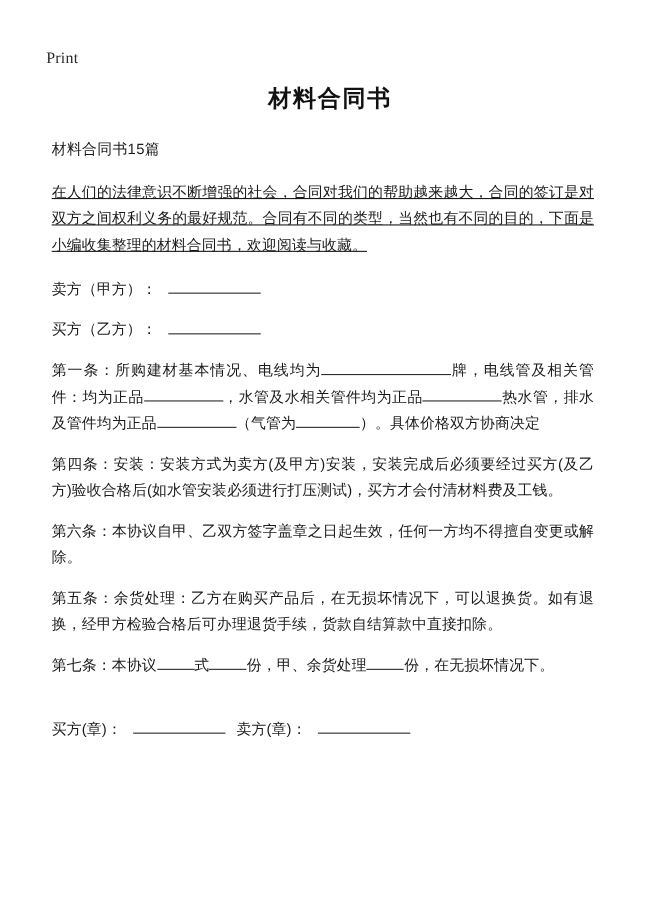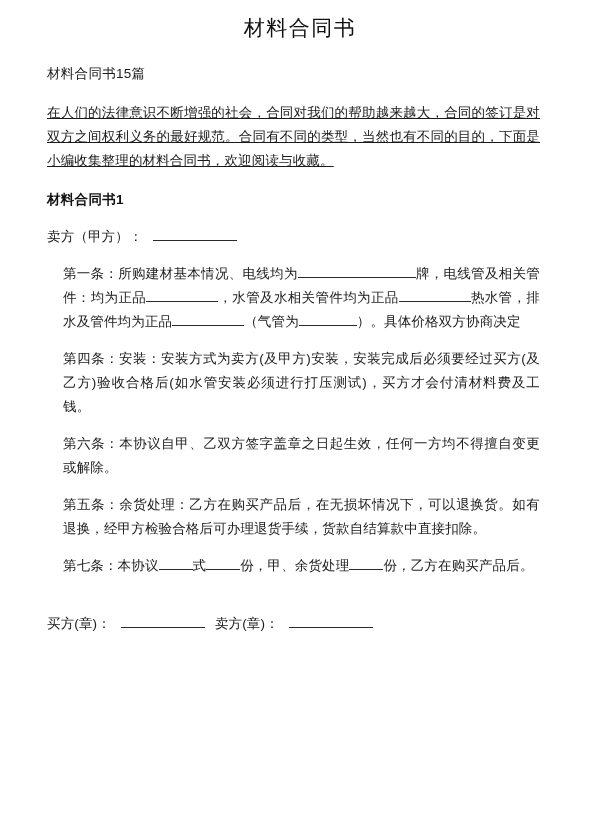--- a/index.html
+++ b/index.html
@@ -31,21 +31,21 @@
     font-family: "Liberation Serif", "DejaVu Serif", serif;
     font-size: 14.5px;
     color: #2b2b2b;
     letter-spacing: 0.2px;
     display: inline-block;
     cursor: pointer;
   }
   .doc-title {
     text-align: center;
     font-size: 21px;
-    font-weight: normal;
+    font-weight: bold;
     letter-spacing: 1.5px;
     color: #111111;
     margin: 14px 0 0 0;
     padding: 0;
     line-height: 1.3;
   }
   .content {
     padding: 0 60px 0 47px;
     margin-top: 22px;
   }
@@ -70,21 +70,21 @@
     font-weight: bold;
     color: #111111;
     margin: 0 0 14px 0;
     line-height: 1.6;
     letter-spacing: 0.3px;
   }
   .para {
     font-size: 13.5px;
     line-height: 1.78;
     color: #1a1a1a;
-    margin: 0 0 13px 16px;
+    margin: 0 0 13px 0;
     text-align: justify;
     letter-spacing: 0.15px;
   }
   .field-line {
     font-size: 13.5px;
     line-height: 1.78;
     color: #1a1a1a;
     margin: 0 0 13px 0;
     letter-spacing: 0.15px;
   }
@@ -109,50 +109,55 @@
   .b-md { width: 72px; }
   .b-lg { width: 84px; }
   .b-xxl { width: 118px; }
   .gap-sm { display: inline-block; width: 10px; }
 </style>
 </head>
 <body>
 
 <div class="page">
 
+  <div class="print-bar">
+    <span class="print-link">Print</span>
+  </div>
 
   <h1 class="doc-title">材料合同书</h1>
 
   <div class="content">
 
     <p class="subtitle">材料合同书15篇</p>
 
     <p class="intro">在人们的法律意识不断增强的社会，合同对我们的帮助越来越大，合同的签订是对双方之间权利义务的最好规范。合同有不同的类型，当然也有不同的目的，下面是小编收集整理的材料合同书，欢迎阅读与收藏。</p>
 
-    <p class="section-heading">材料合同书1</p>
 
     <p class="field-line">
       <span>卖方（甲方）：</span><span class="gap-sm"></span><span class="blank b-lg"></span>
     </p>
 
+    <p class="field-line">
+      <span>买方（乙方）：</span><span class="gap-sm"></span><span class="blank b-lg"></span>
+    </p>
 
     <p class="para">
       <span>第一条：所购建材基本情况、电线均为</span><span class="blank b-xxl"></span><span>牌，电线管及相关管件：均为正品</span><span class="blank b-md"></span><span>，水管及水相关管件均为正品</span><span class="blank b-md"></span><span>热水管，排水及管件均为正品</span><span class="blank b-md"></span><span>（气管为</span><span class="blank b-sm"></span><span>）。具体价格双方协商决定</span>
     </p>
 
 
 
     <p class="para">第四条：安装：安装方式为卖方(及甲方)安装，安装完成后必须要经过买方(及乙方)验收合格后(如水管安装必须进行打压测试)，买方才会付清材料费及工钱。</p>
 
     <p class="para">第六条：本协议自甲、乙双方签字盖章之日起生效，任何一方均不得擅自变更或解除。</p>
 
     <p class="para">第五条：余货处理：乙方在购买产品后，在无损坏情况下，可以退换货。如有退换，经甲方检验合格后可办理退货手续，货款自结算款中直接扣除。</p>
 
     <p class="para">
-      <span>第七条：本协议</span><span class="blank b-xs"></span><span>式</span><span class="blank b-xs"></span><span>份，甲、余货处理</span><span class="blank b-xs"></span><span>份，乙方在购买产品后。</span>
+      <span>第七条：本协议</span><span class="blank b-xs"></span><span>式</span><span class="blank b-xs"></span><span>份，甲、余货处理</span><span class="blank b-xs"></span><span>份，在无损坏情况下。</span>
     </p>
 
     <div class="sign-block">
 
       <p class="sign-row">
         <span>买方(章)：</span><span class="gap-sm"></span><span class="blank b-lg"></span><span class="gap-sm"></span><span>卖方(章)：</span><span class="gap-sm"></span><span class="blank b-lg"></span>
       </p>
 
     </div>
 

